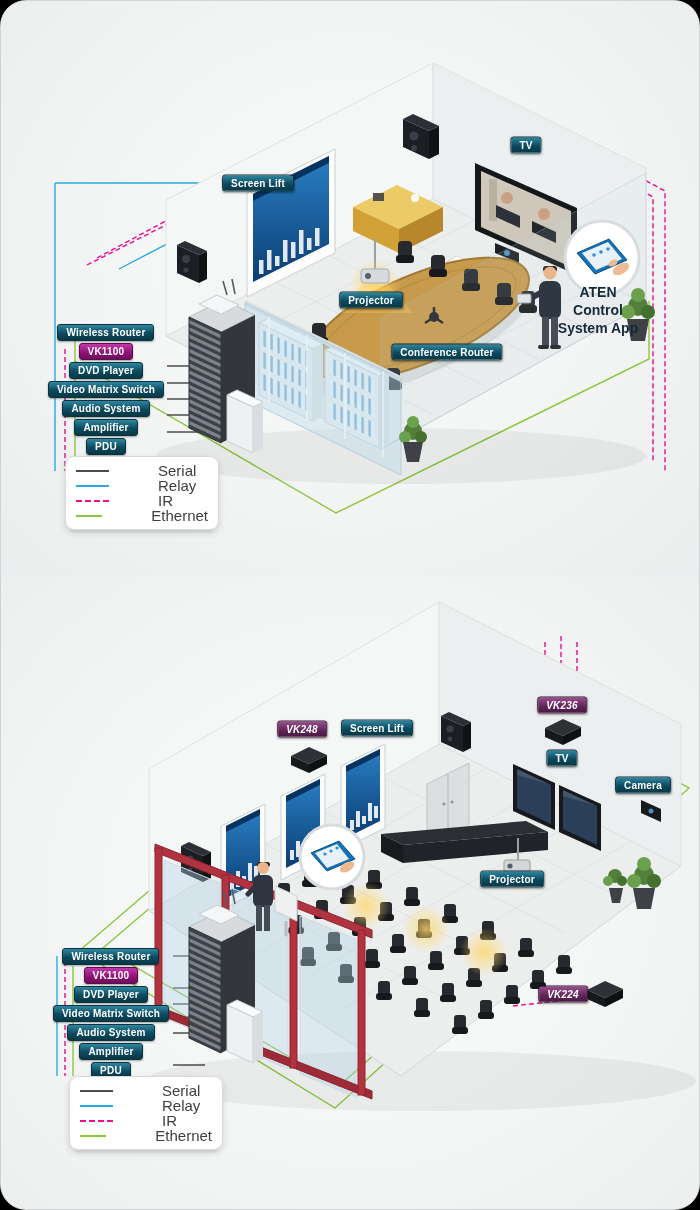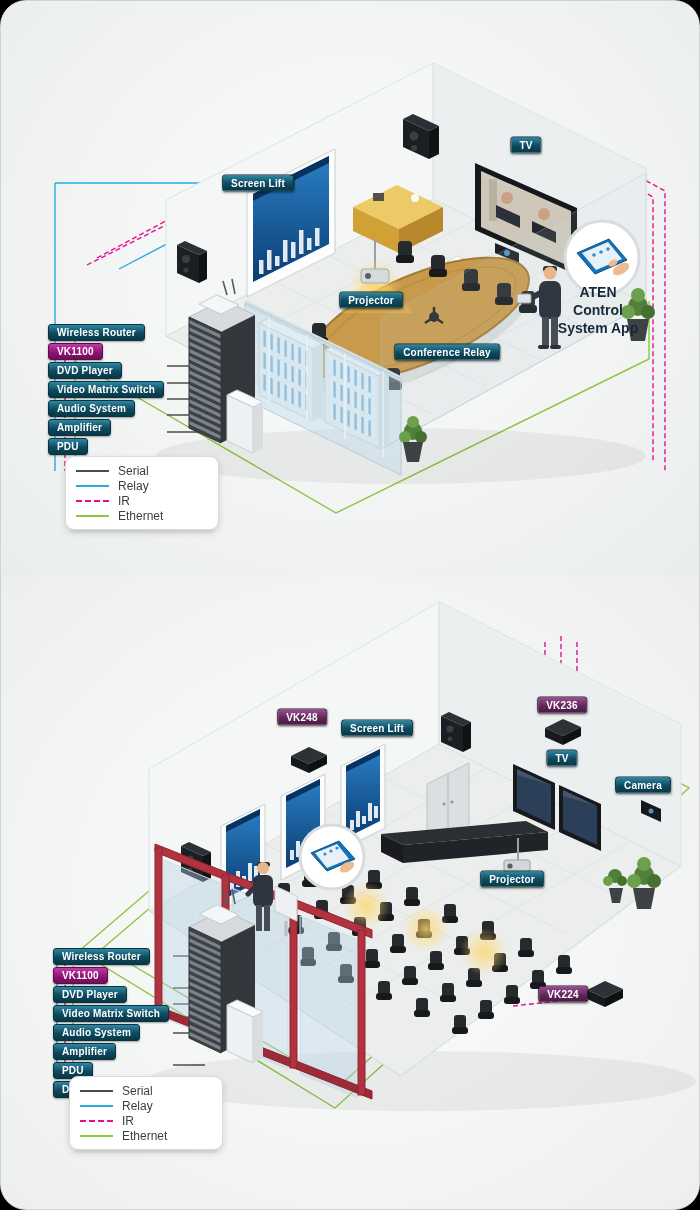--- a/index.html
+++ b/index.html
@@ -9,32 +9,32 @@
   .panel-top{top:0;height:575px;background:radial-gradient(ellipse at 50% 45%,#fbfcfc 0%,#f1f3f3 65%,#eaeded 100%);}
   .panel-bottom{top:575px;height:635px;background:radial-gradient(ellipse at 50% 50%,#fcfdfd 0%,#f2f4f4 70%,#edefef 100%);}
   svg.scene{position:absolute;left:0;top:0;}
   .ln-ir{stroke:#ec0c8c;stroke-width:1.4;stroke-dasharray:5 3;fill:none;}
   .ln-relay{stroke:#29abe2;stroke-width:1.4;fill:none;}
   .ln-eth{stroke:#8dc63f;stroke-width:1.4;fill:none;}
   .ln-serial{stroke:#4d4d4f;stroke-width:1.3;fill:none;}
   .stub{stroke:#7a8288;stroke-width:1;fill:none;}
   .badge{position:absolute;transform:translate(-50%,-50%);white-space:nowrap;color:#fff;font-size:10px;font-weight:bold;padding:2px 8px;border-radius:3px;background:linear-gradient(180deg,#2f87a0 0%,#0d4a60 55%,#083844 100%);border:1px solid #0a3240;box-shadow:0 1px 2px rgba(0,0,0,.35);letter-spacing:.2px;}
   .badge.magenta{background:linear-gradient(180deg,#c238a8 0%,#8c1273 60%,#6d0e59 100%);border-color:#5c0c4b;}
-  .badge.purple{background:linear-gradient(180deg,#9a4f90 0%,#5f2458 60%,#4a1b44 100%);border-color:#3c1537;}
+  .badge.purple{background:linear-gradient(180deg,#9a4f90 0%,#5f2458 60%,#4a1b44 100%);border-color:#3c1537;font-style:italic;}
   .badge.inflow{position:static;transform:none;}
-  .stack{position:absolute;display:flex;flex-direction:column;align-items:flex-start;gap:2px;}
+  .stack{position:absolute;display:flex;flex-direction:column;align-items:center;gap:2px;}
   .app-label{position:absolute;transform:translate(-50%,-50%);text-align:center;font-size:14px;font-weight:bold;color:#16293a;line-height:1.3;}
   .legend{position:absolute;width:132px;background:#fff;border:1px solid #d8dbdc;border-radius:9px;box-shadow:0 3px 7px rgba(0,0,0,.14),0 8px 1px -5px rgba(0,0,0,.05);padding:8px 10px;display:flex;flex-direction:column;gap:4px;}
   .lrow{display:flex;align-items:center;gap:9px;height:11px;}
   .sw{width:33px;height:0;border-top:2px solid #000;}
   .sw-serial{border-color:#4d4d4f;}
   .sw-relay{border-color:#29abe2;}
   .sw-ir{border-color:#ec0c8c;border-top-style:dashed;}
   .sw-eth{border-color:#8dc63f;}
-  .ltxt{font-size:12px;color:#3c3f41;}
+  .ltxt{font-size:15px;color:#3c3f41;margin-left:40px;}
 </style>
 </head>
 <body>
 
 <div class="card">
 
   <section class="panel panel-top">
     <svg class="scene" width="700" height="575" viewBox="0 0 700 575">
       <defs>
         <linearGradient id="scrT" x1="0" y1="0" x2="0" y2="1">
@@ -233,21 +233,21 @@
           <circle cx="404" cy="436" r="6" fill="#6ba04c"></circle>
           <circle cx="420" cy="436" r="6" fill="#46702f"></circle>
           <circle cx="412" cy="421" r="6" fill="#6ba04c"></circle>
         <polygon points="402,441 422,441 418,461 406,461" fill="#3e4146"></polygon>
       </g>
     </svg>
 
     <div class="badge" style="left:257px;top:182px">Screen Lift</div>
     <div class="badge" style="left:525px;top:144px">TV</div>
     <div class="badge" style="left:370px;top:299px">Projector</div>
-    <div class="badge" style="left:446px;top:351px">Conference Relay</div>
+    <div class="badge" style="left:446px;top:351px">Conference Router</div>
     <div class="app-label" style="left:597px;top:309px;width:86px">ATEN Control System App</div>
 
     <div class="stack" style="right:537px;top:323px">
       <div class="badge inflow">Wireless Router</div>
       <div class="badge inflow magenta">VK1100</div>
       <div class="badge inflow">DVD Player</div>
       <div class="badge inflow">Video Matrix Switch</div>
       <div class="badge inflow">Audio System</div>
       <div class="badge inflow">Amplifier</div>
       <div class="badge inflow">PDU</div>
@@ -511,21 +511,21 @@
           <circle cx="653" cy="305" r="7" fill="#46702f"></circle>
           <circle cx="643" cy="288" r="7" fill="#6ba04c"></circle>
         <polygon points="632,312 654,312 650,333 636,333" fill="#3e4146"></polygon>
         <circle cx="614" cy="300" r="7" fill="#527f3a"></circle>
           <circle cx="607" cy="305" r="5" fill="#6ba04c"></circle>
           <circle cx="621" cy="305" r="5" fill="#46702f"></circle>
         <polygon points="608,312 622,312 619,327 611,327" fill="#3e4146"></polygon>
       </g>
     </svg>
 
-    <div class="badge purple" style="left:301px;top:141px">VK248</div>
+    <div class="badge purple" style="left:301px;top:153px">VK248</div>
     <div class="badge" style="left:376px;top:152px">Screen Lift</div>
     <div class="badge purple" style="left:561px;top:129px">VK236</div>
     <div class="badge" style="left:561px;top:182px">TV</div>
     <div class="badge" style="left:642px;top:209px">Camera</div>
     <div class="badge" style="left:511px;top:303px">Projector</div>
     <div class="badge purple" style="left:562px;top:418px">VK224</div>
 
     <div class="stack" style="right:532px;top:372px">
       <div class="badge inflow">Wireless Router</div>
       <div class="badge inflow magenta">VK1100</div>

